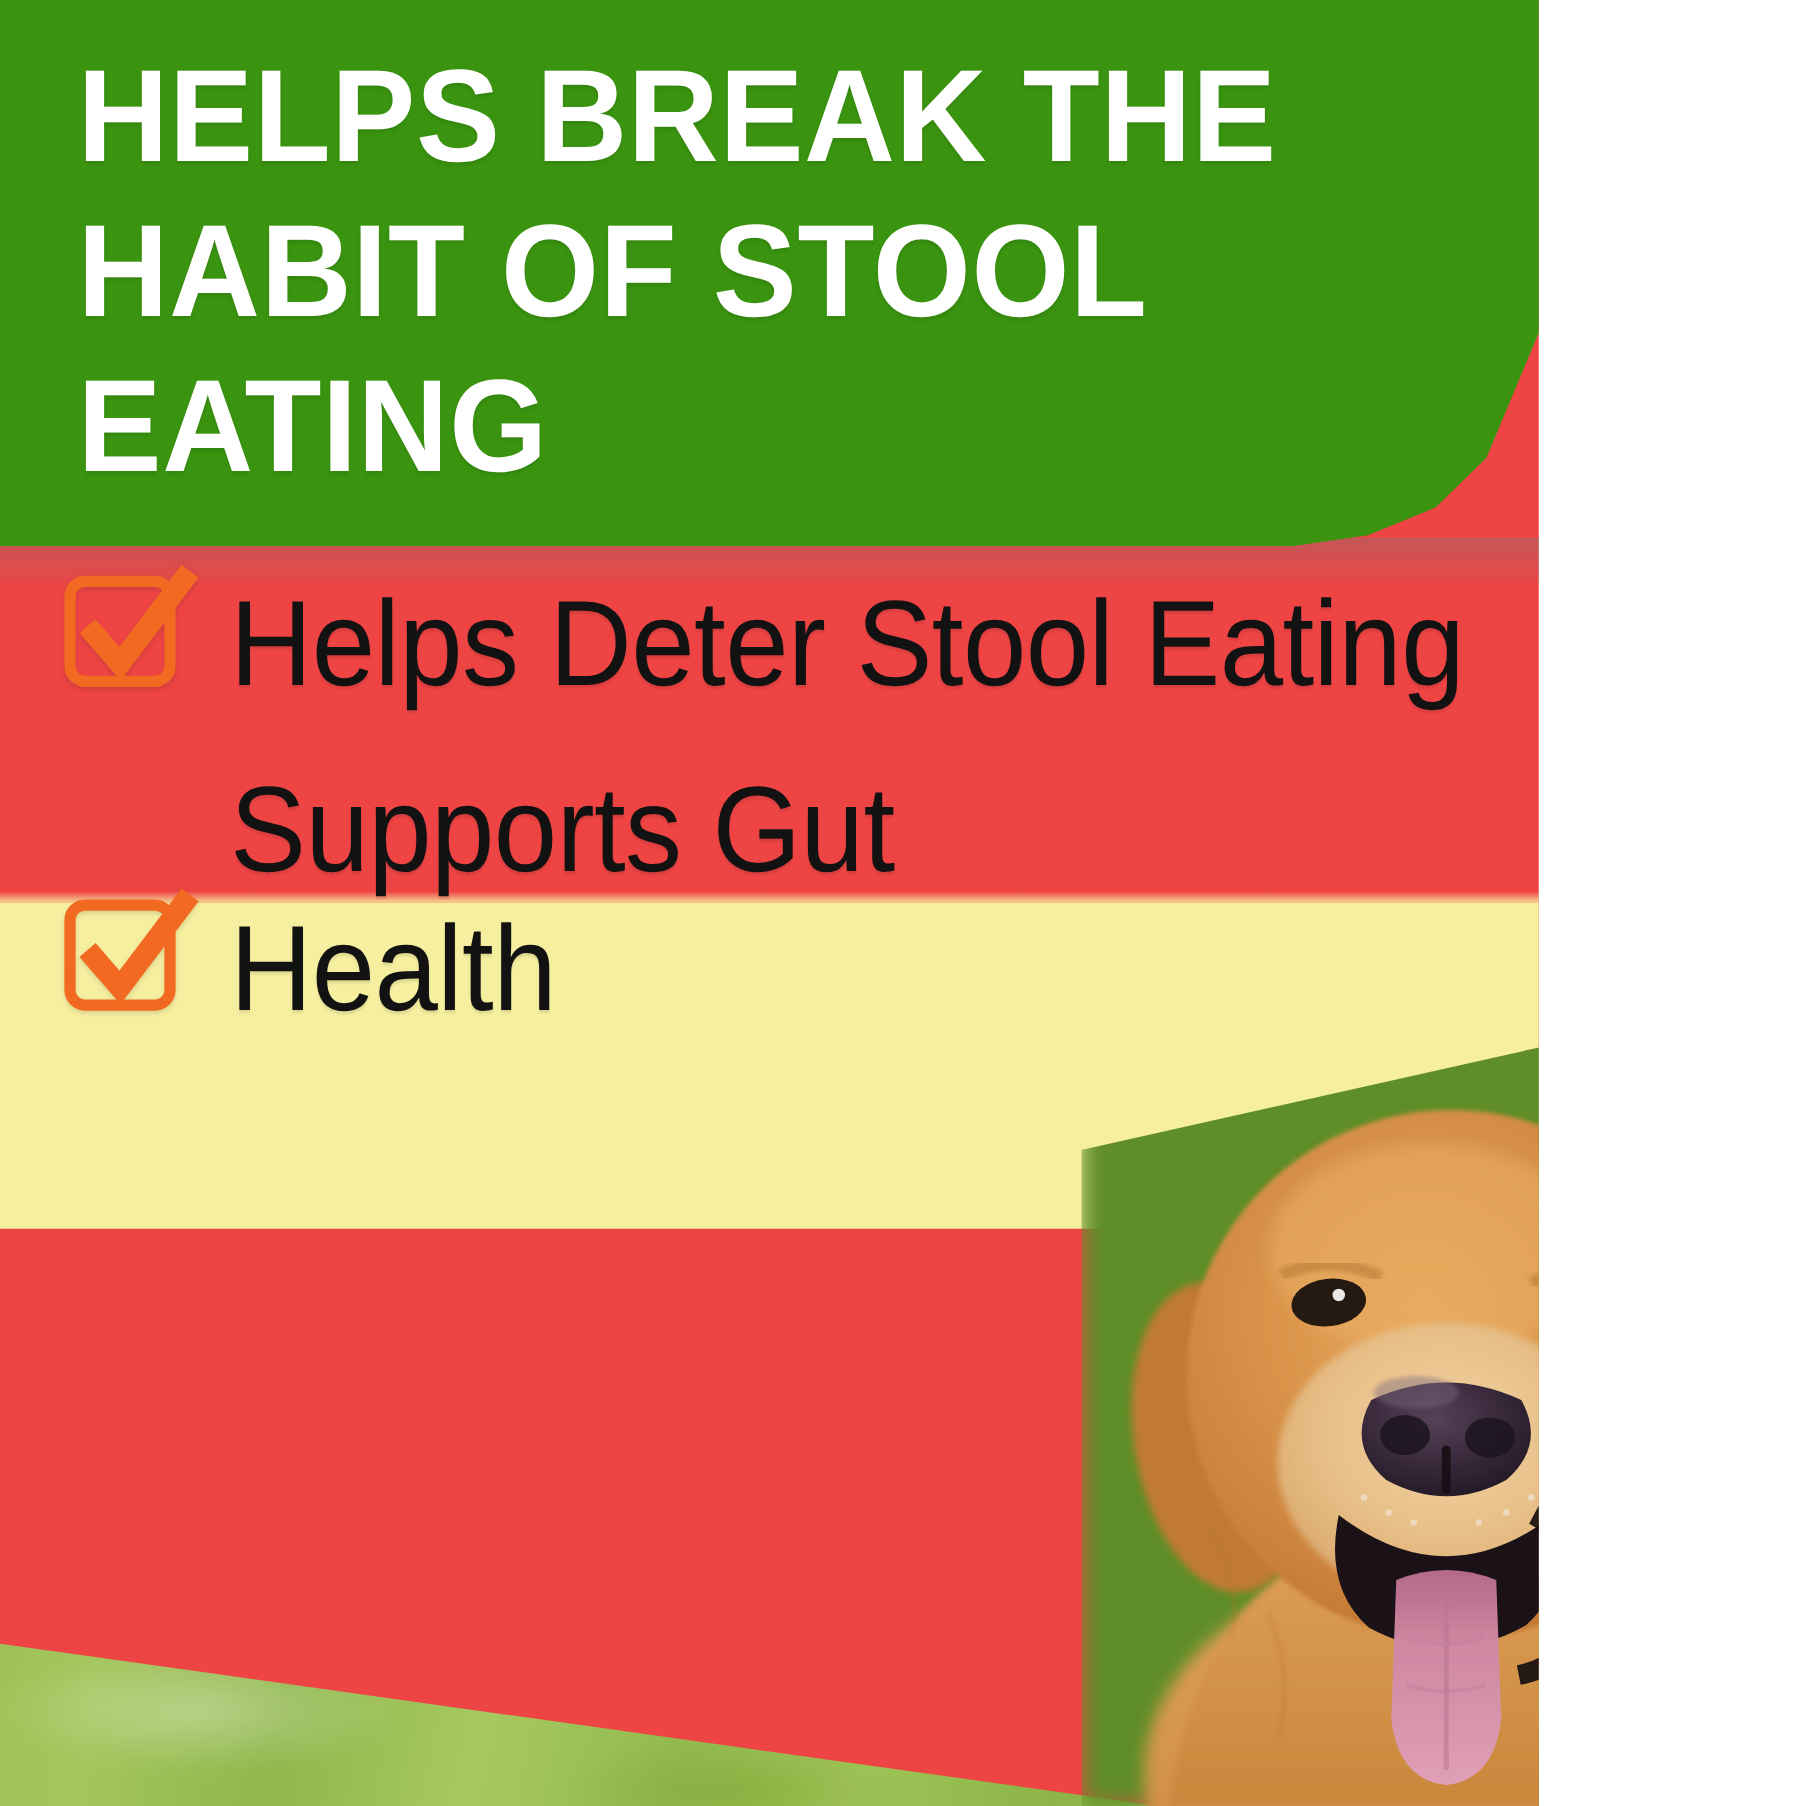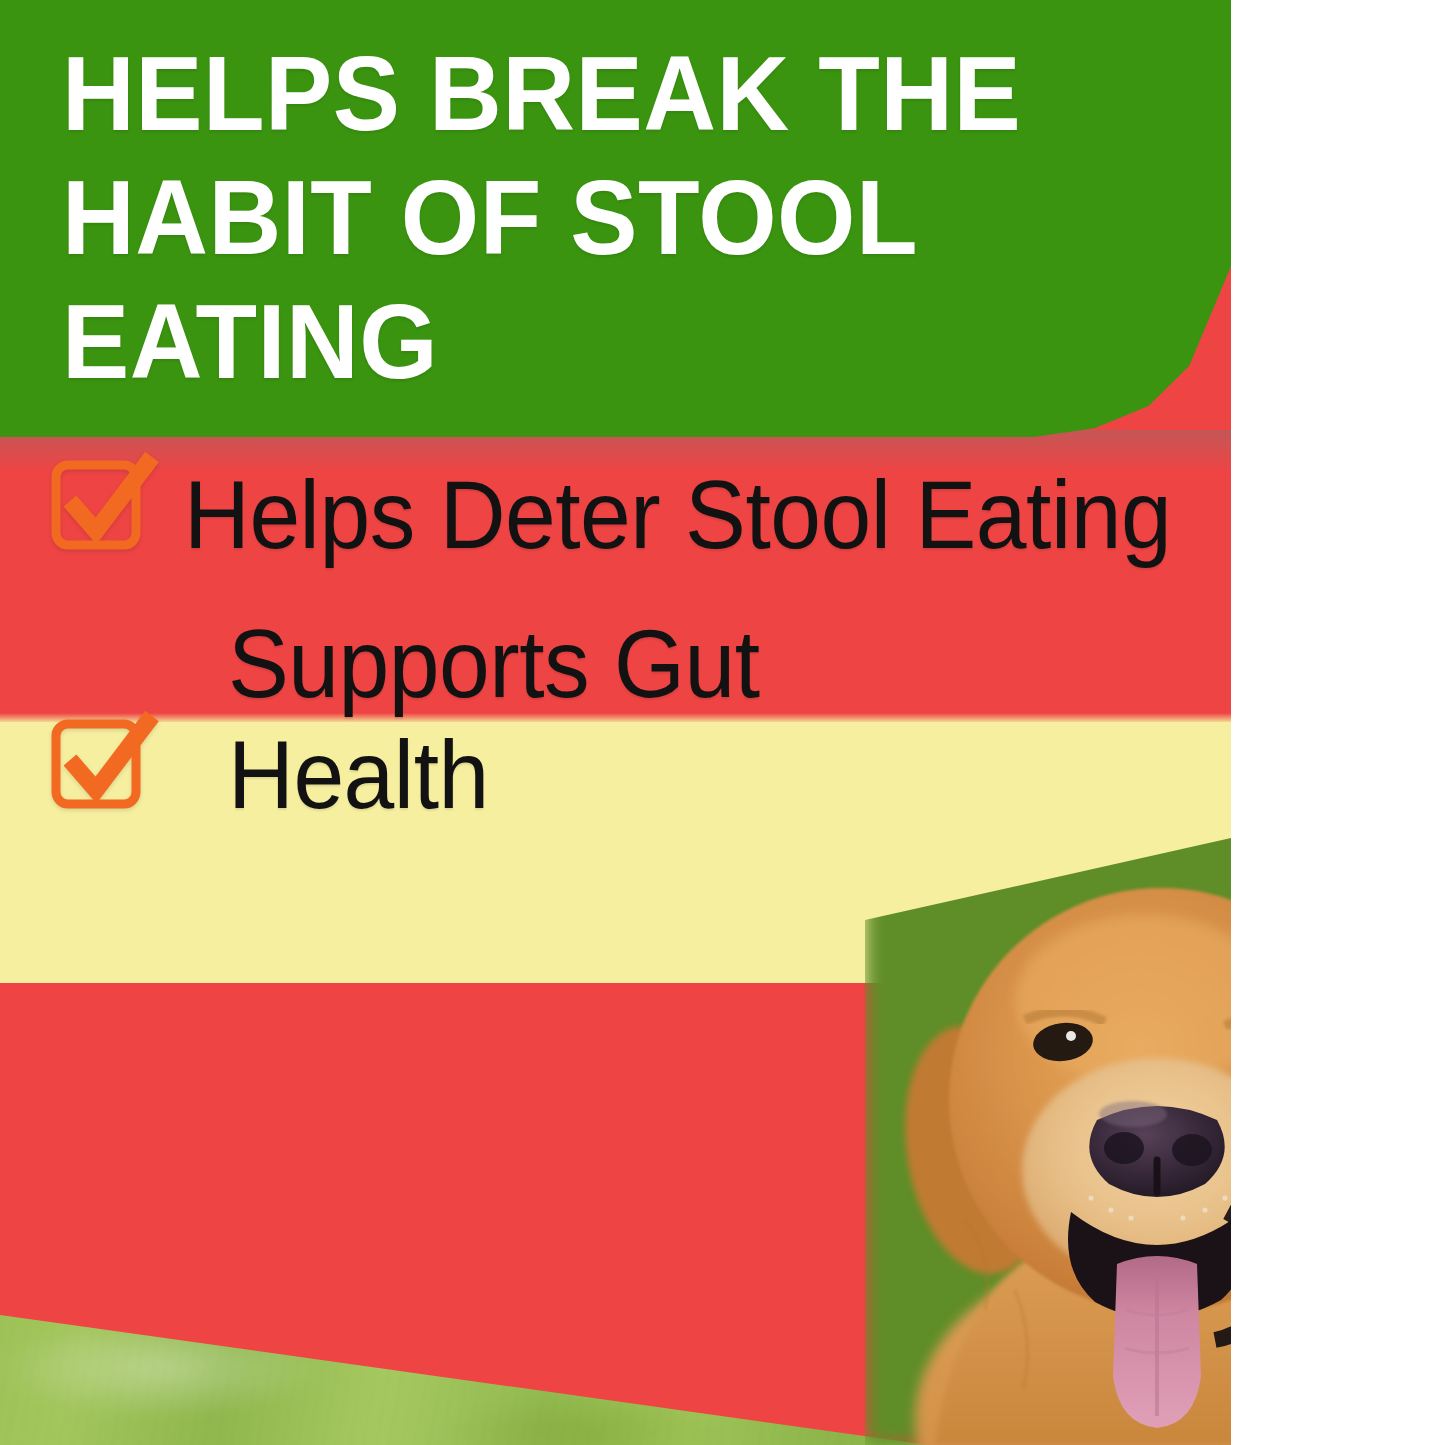--- a/index.html
+++ b/index.html
@@ -149,21 +149,21 @@
     font-weight:normal;
     font-size:97px;
     line-height:1.14;
     letter-spacing:-0.5px;
     transform:scaleX(.94);
     transform-origin:left top;
     max-width:1180px;
     text-shadow:0 2px 2px rgba(0,0,0,.10);
   }
   .bullet.b1{ margin-bottom:38px; }
-  .bullet.b2{ margin-bottom:38px;gap:44px; }
+  .bullet.b2{ margin-bottom:38px; }
   .bullet.b2 .btext{ max-width:860px; }
   .bullet.b3 .btext{ max-width:880px; }
 </style>
 </head>
 <body>
 
 <div class="canvas">
 
   <div class="grass-wedge">
     <div class="g-img"></div>

